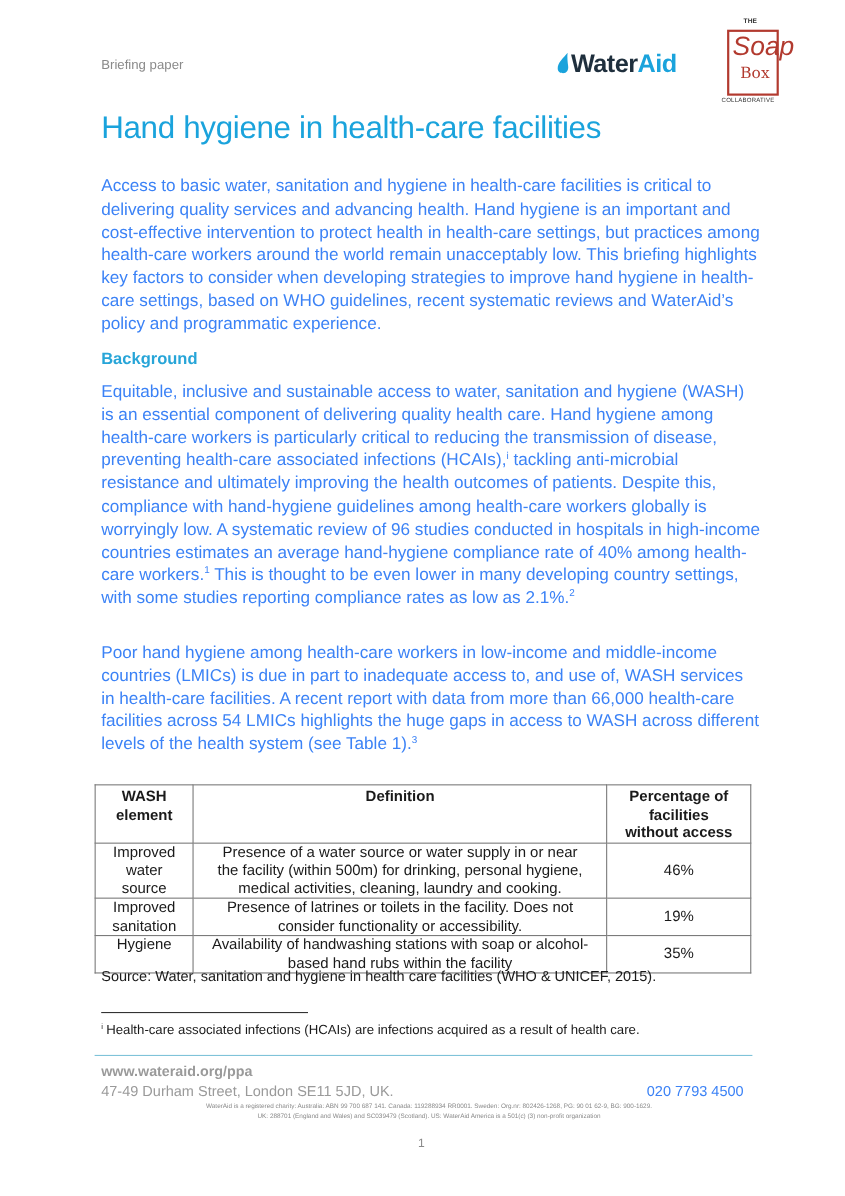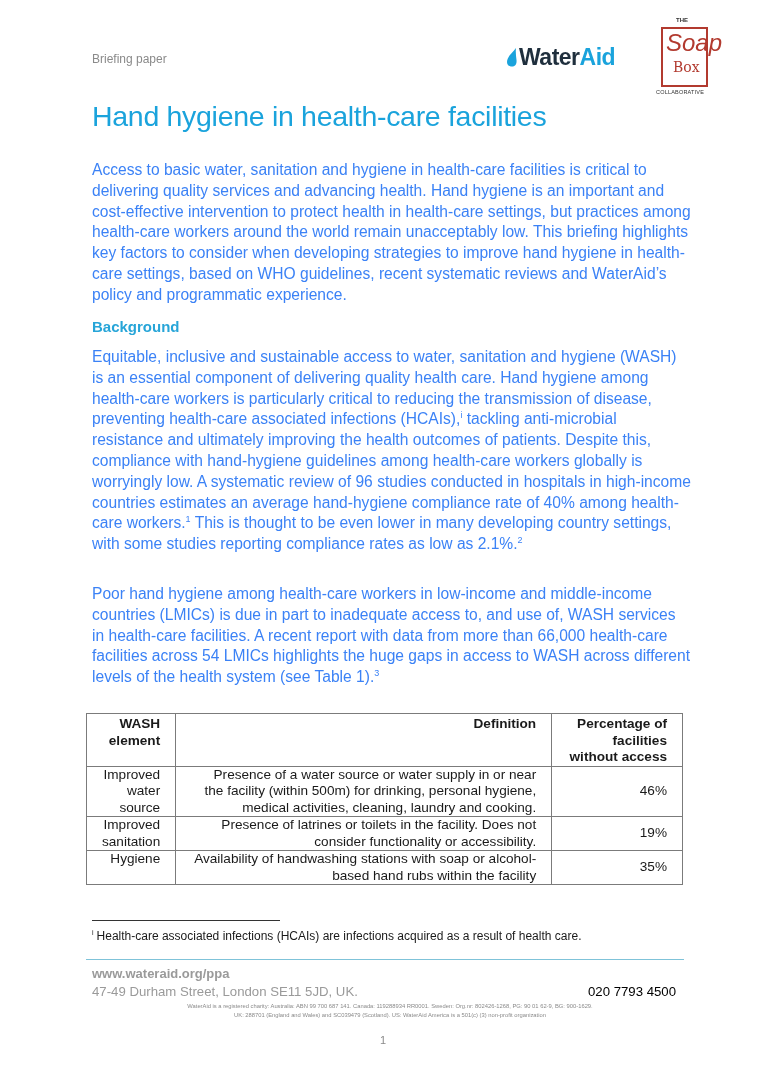--- a/index.html
+++ b/index.html
@@ -27,37 +27,37 @@
   .body-text { position: absolute; left: 92px; width: 600px; font-size: 15.6px; line-height: 20.8px; color: #3b82f6; }
   .body-text sup { font-size: 9px; line-height: 0; vertical-align: 6px; }
   .p1 { top: 160px; }
   .h-background { position: absolute; left: 92px; top: 318px; font-size: 15px; font-weight: bold; color: #27a5d8; }
   .p2 { top: 347px; }
   .p3 { top: 584px; }
 
   .table-caption { position: absolute; left: 92px; top: 683px; font-size: 13.2px; font-weight: bold; color: #1a1a1a; }
 
   table.wash { position: absolute; left: 86px; top: 713px; width: 597px; border-collapse: collapse; font-size: 13.6px; line-height: 16.5px; }
-  table.wash th, table.wash td { border: 1px solid #7b7b7b; padding: 0 15px; text-align: right; vertical-align: top; }
+  table.wash th, table.wash td { border: 1px solid #7b7b7b; padding: 0 15px; text-align: center; vertical-align: top; }
   table.wash th { font-weight: bold; padding-top: 2px; height: 50px; }
   table.wash td.pct { vertical-align: middle; }
   .col1 { width: 88px; }
   .col2 { width: 378px; }
   .col3 { width: 131px; }
 
   .source-note { position: absolute; left: 92px; top: 880px; font-size: 13.2px; color: #1a1a1a; }
 
   .footnote-rule { position: absolute; left: 92px; top: 920px; width: 188px; height: 1px; background: #333; }
   .footnote { position: absolute; left: 92px; top: 929px; font-size: 12px; color: #1a1a1a; }
   .footnote sup { font-size: 7px; vertical-align: 5px; line-height: 0; margin-right: 3px; }
 
   .footer-rule { position: absolute; left: 86px; top: 959px; width: 598px; height: 1px; background: #7fc3d9; }
   .footer-url { position: absolute; left: 92px; top: 966px; font-size: 13px; font-weight: bold; color: #9a9a9a; }
   .footer-address { position: absolute; left: 92px; top: 984px; font-size: 13.2px; color: #9a9a9a; }
-  .footer-phone { position: absolute; right: 92px; top: 984px; font-size: 13.2px; color: #000000; }
+  .footer-phone { position: absolute; right: 92px; top: 984px; font-size: 13.2px; color: #3b82f6; }
   .footer-legal { position: absolute; left: 100px; top: 1002px; width: 580px; text-align: center; font-size: 5.8px; line-height: 8.5px; color: #8a8a8a; }
   .page-number { position: absolute; left: 380px; top: 1034px; font-size: 11px; color: #8a8a8a; }
 </style>
 </head>
 <body>
 
 <div class="page">
 
   <div class="briefing-label">Briefing paper</div>
 
@@ -113,20 +113,21 @@
         <td class="pct">19%</td>
       </tr>
       <tr>
         <td>Hygiene</td>
         <td>Availability of handwashing stations with soap or alcohol-based hand rubs within the facility</td>
         <td class="pct">35%</td>
       </tr>
     </tbody>
   </table>
 
+  <div class="source-note">Source: Water, sanitation and hygiene in health care facilities (WHO &amp; UNICEF, 2015).</div>
 
   <div class="footnote-rule"></div>
   <div class="footnote">
     <sup>i</sup><span>Health-care associated infections (HCAIs) are infections acquired as a result of health care.</span>
   </div>
 
   <div class="footer-rule"></div>
   <a class="footer-url">www.wateraid.org/ppa</a>
   <div class="footer-address">47-49 Durham Street, London SE11 5JD, UK.</div>
   <div class="footer-phone">020 7793 4500</div>

